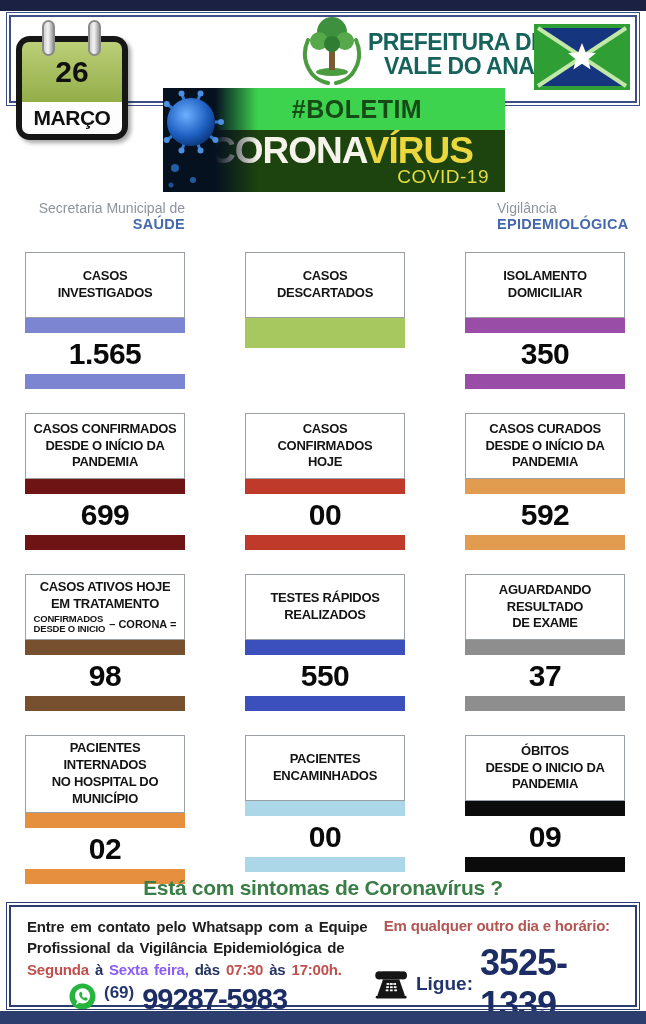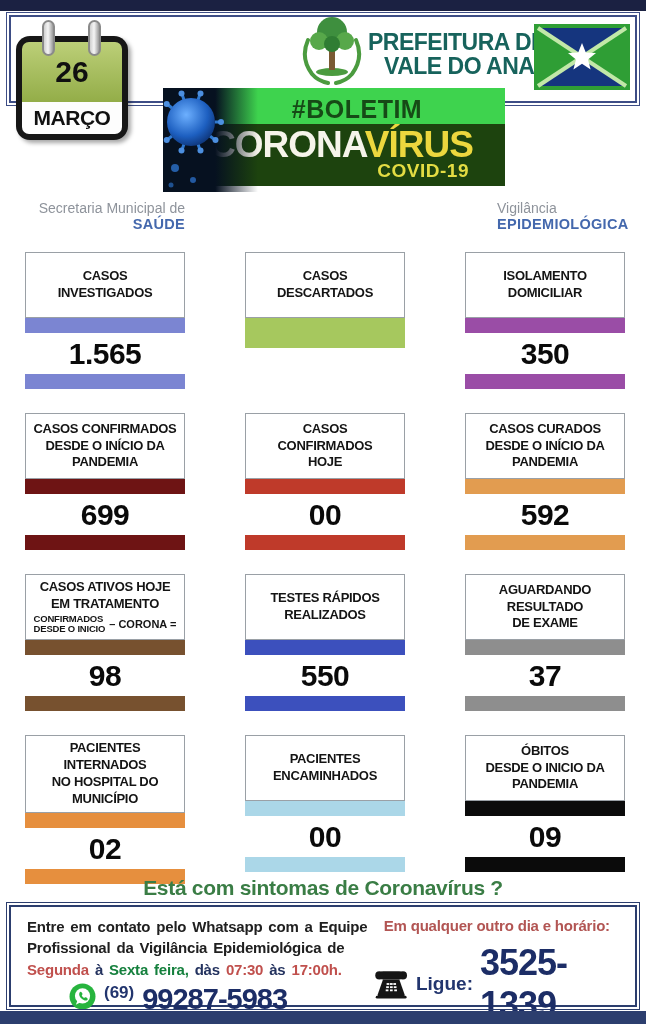--- a/index.html
+++ b/index.html
@@ -30,28 +30,28 @@
   .crest { position:absolute; left:298px; top:14px; width:68px; height:72px; z-index:5; }
   .org   { position:absolute; left:368px; top:30px; z-index:5; color:#17635c; font-weight:800;
            font-size:23px; letter-spacing:-0.5px; line-height:1.05; }
   .org .l2 { padding-left:16px; }
 
   
   .flag { position:absolute; left:534px; top:24px; width:96px; height:66px; z-index:5; }
 
   
   .banner { position:absolute; left:163px; top:88px; width:342px; height:104px; z-index:6; }
-  .banner-top { height:36px; background:#3ed34e; display:flex; align-items:flex-end; justify-content:center; }
+  .banner-top { height:42px; background:#3ed34e; display:flex; align-items:center; justify-content:center; }
   .banner-tag { font-size:25px; font-weight:800; color:#164a16; letter-spacing:0.5px; padding-left:46px; }
   .banner-bot { height:62px; background:#1d430e; padding-top:2px; }
   .banner-title { text-align:center; padding-left:14px; font-size:37px; font-weight:800;
                   letter-spacing:-1px; line-height:1.0; }
   .banner-title .w { color:#f6f4ea; } .banner-title .y { color:#ecd73e; }
-  .banner-sub { text-align:right; padding-right:36px; margin-top:-3px;
-                font-size:19px; font-weight:700; color:#e3dc43; letter-spacing:0.5px;margin-left:36px; }
+  .banner-sub { text-align:right; padding-right:16px; margin-top:-3px;
+                font-size:19px; font-weight:400; color:#e3dc43; letter-spacing:0.5px;margin-left:36px; }
   .virus-strip { position:absolute; left:0; top:0; width:95px; height:104px; pointer-events:none; }
 
   
   .dept-left  { position:absolute; left:25px;  top:200px; width:160px; text-align:right; z-index:2; }
   .dept-right { position:absolute; left:497px; top:200px; text-align:left; z-index:2; }
   .dept-g { font-size:14px; color:#8e939b; }
   .dept-b { font-size:14.5px; font-weight:800; color:#4468ad; letter-spacing:0.3px; }
 
   
   .cards { position:absolute; left:25px; top:252px; display:grid;
@@ -329,21 +329,21 @@
     </div>
 
   </div>
 
   <div class="question">Está com sintomas de Coronavírus ?</div>
 
   <div class="footer-box">
     <div class="fb-left">
       <p>Entre em contato pelo Whatsapp com a Equipe</p>
       <p>Profissional da Vigilância Epidemiológica de</p>
-      <p><span style="color: rgb(192, 80, 77);">Segunda</span><span style="color: rgb(36, 51, 95);"> à </span><span style="color: #15803d;">Sexta feira,</span><span style="color: rgb(36, 51, 95);"> dàs </span><span style="color: rgb(192, 80, 77);">07:30</span><span style="color: rgb(36, 51, 95);"> às </span><span style="color: rgb(192, 80, 77);">17:00h.</span></p>
+      <p><span style="color: rgb(192, 80, 77);">Segunda</span><span style="color: rgb(36, 51, 95);"> à </span><span style="color: #8b5cf6;">Sexta feira,</span><span style="color: rgb(36, 51, 95);"> dàs </span><span style="color: rgb(192, 80, 77);">07:30</span><span style="color: rgb(36, 51, 95);"> às </span><span style="color: rgb(192, 80, 77);">17:00h.</span></p>
       <div class="fb-contact">
         <svg width="27" height="27" viewBox="0 0 27 27">
           <circle cx="13.5" cy="13.5" r="13" fill="#27b43e"></circle>
           <circle cx="13.5" cy="12.8" r="7.6" fill="#ffffff"></circle>
           <polygon points="6.8,21.8 9.4,15.6 13.2,18.6" fill="#ffffff"></polygon>
           <path d="M10.6 9.4c.5-.9 1.6-.9 2.1 0l.7 1.1c.3.5.1 1-.4 1.4-.3.3-.3.7 0 1.2.4.7 1.1 1.3 1.7 1.6.5.2.9.2 1.2-.1.4-.4 1-.5 1.5-.1l.9.8c.7.6.5 1.6-.3 2-1.1.6-2.8.4-4.6-1-1.7-1.3-3-3.1-3.2-4.6-.1-.9.1-1.7.4-2.3z" fill="#27b43e"></path>
         </svg>
         <span class="fb-area">(69)</span>
         <span class="fb-number">99287-5983</span>
       </div>

